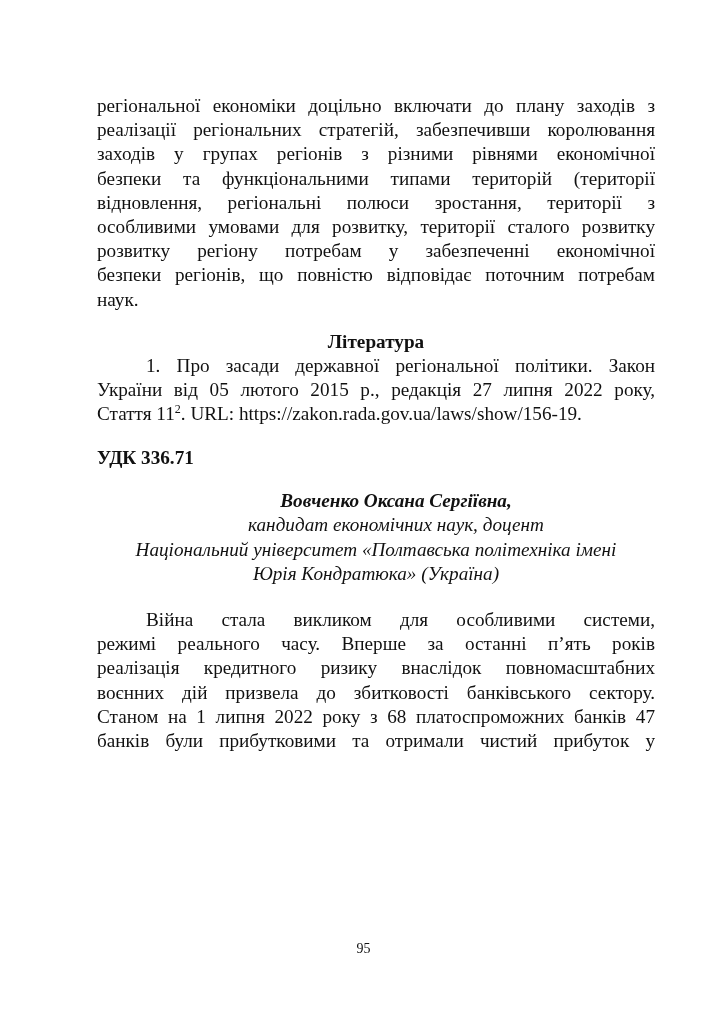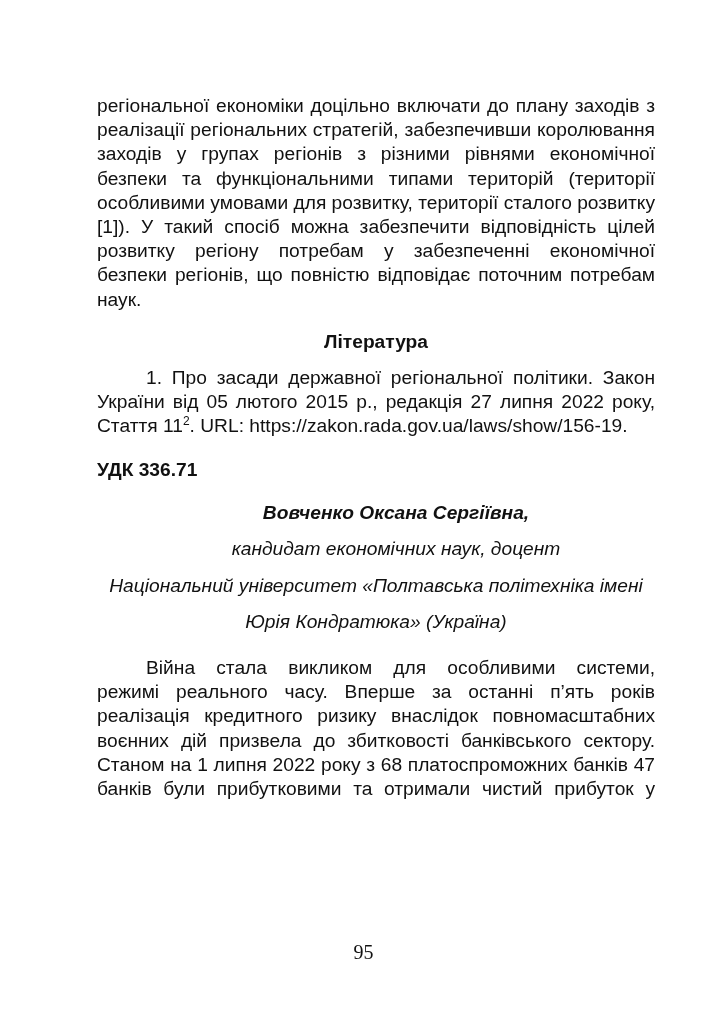--- a/index.html
+++ b/index.html
@@ -1,47 +1,47 @@
 <!DOCTYPE html>
 <html><head>
   <meta charset="utf-8">
   <style>
     html, body { margin: 0; padding: 0; background: #ffffff; }
     body { width: 727px; height: 1024px; position: relative; overflow: hidden; }
     .page {
       position: absolute; left: 97px; top: 94px; width: 558px;
-      font-family: Liberation Sans, sans-serif; font-size: 19.2px; line-height: 24.2px; color: #111;
+      font-family: Liberation Serif, serif; font-size: 19.2px; line-height: 24.2px; color: #111;
     }
     .just-lines .ln { display: block; text-align: justify; text-align-last: justify; white-space: nowrap; }
     .just-lines .ln.last { text-align-last: left; }
-    .center { text-align: center; margin: 12px; }
+    .center { text-align: center; margin: 0; }
     .bold { font-weight: bold; }
     .ital { font-style: italic; }
     .sup { font-size: 12px; vertical-align: super; line-height: 0; }
     .heading-lit { margin-top: 18px; }
     .udk { font-weight: bold; }
     .title { margin-top: 22px; text-transform: none; }
     .body2 { margin-top: 22px; }
     .page-number {
       position: absolute; left: 0; width: 727px; top: 941px; text-align: center;
-      font-family: "Liberation Serif", serif; font-size: 20px; color: #111;
+      font-family: "Liberation Serif", serif; font-size: 14px; color: #111;
     }
   </style>
 </head>
 <body>
 
 <div class="page">
 
   <div class="just-lines">
     <span class="ln">регіональної економіки доцільно включати до плану заходів з</span>
     <span class="ln">реалізації регіональних стратегій, забезпечивши королювання</span>
     <span class="ln">заходів у групах регіонів з різними рівнями економічної</span>
     <span class="ln">безпеки та функціональними типами територій (території</span>
+    <span class="ln">відновлення, регіональні полюси зростання, території з</span>
     <span class="ln">особливими умовами для розвитку, території сталого розвитку</span>
-    <span class="ln">[1]). У такий спосіб можна забезпечити відповідність цілей</span>
     <span class="ln">розвитку регіону потребам у забезпеченні економічної</span>
     <span class="ln">безпеки регіонів, що повністю відповідає поточним потребам</span>
     <span class="ln last">наук.</span>
   </div>
 
   <p class="center bold heading-lit">Література</p>
 
   <div class="just-lines">
     <span class="ln" style="padding-left:49px;">1. Про засади державної регіональної політики. Закон</span>
     <span class="ln">України від 05 лютого 2015 р., редакція 27 липня 2022 року,</span>

